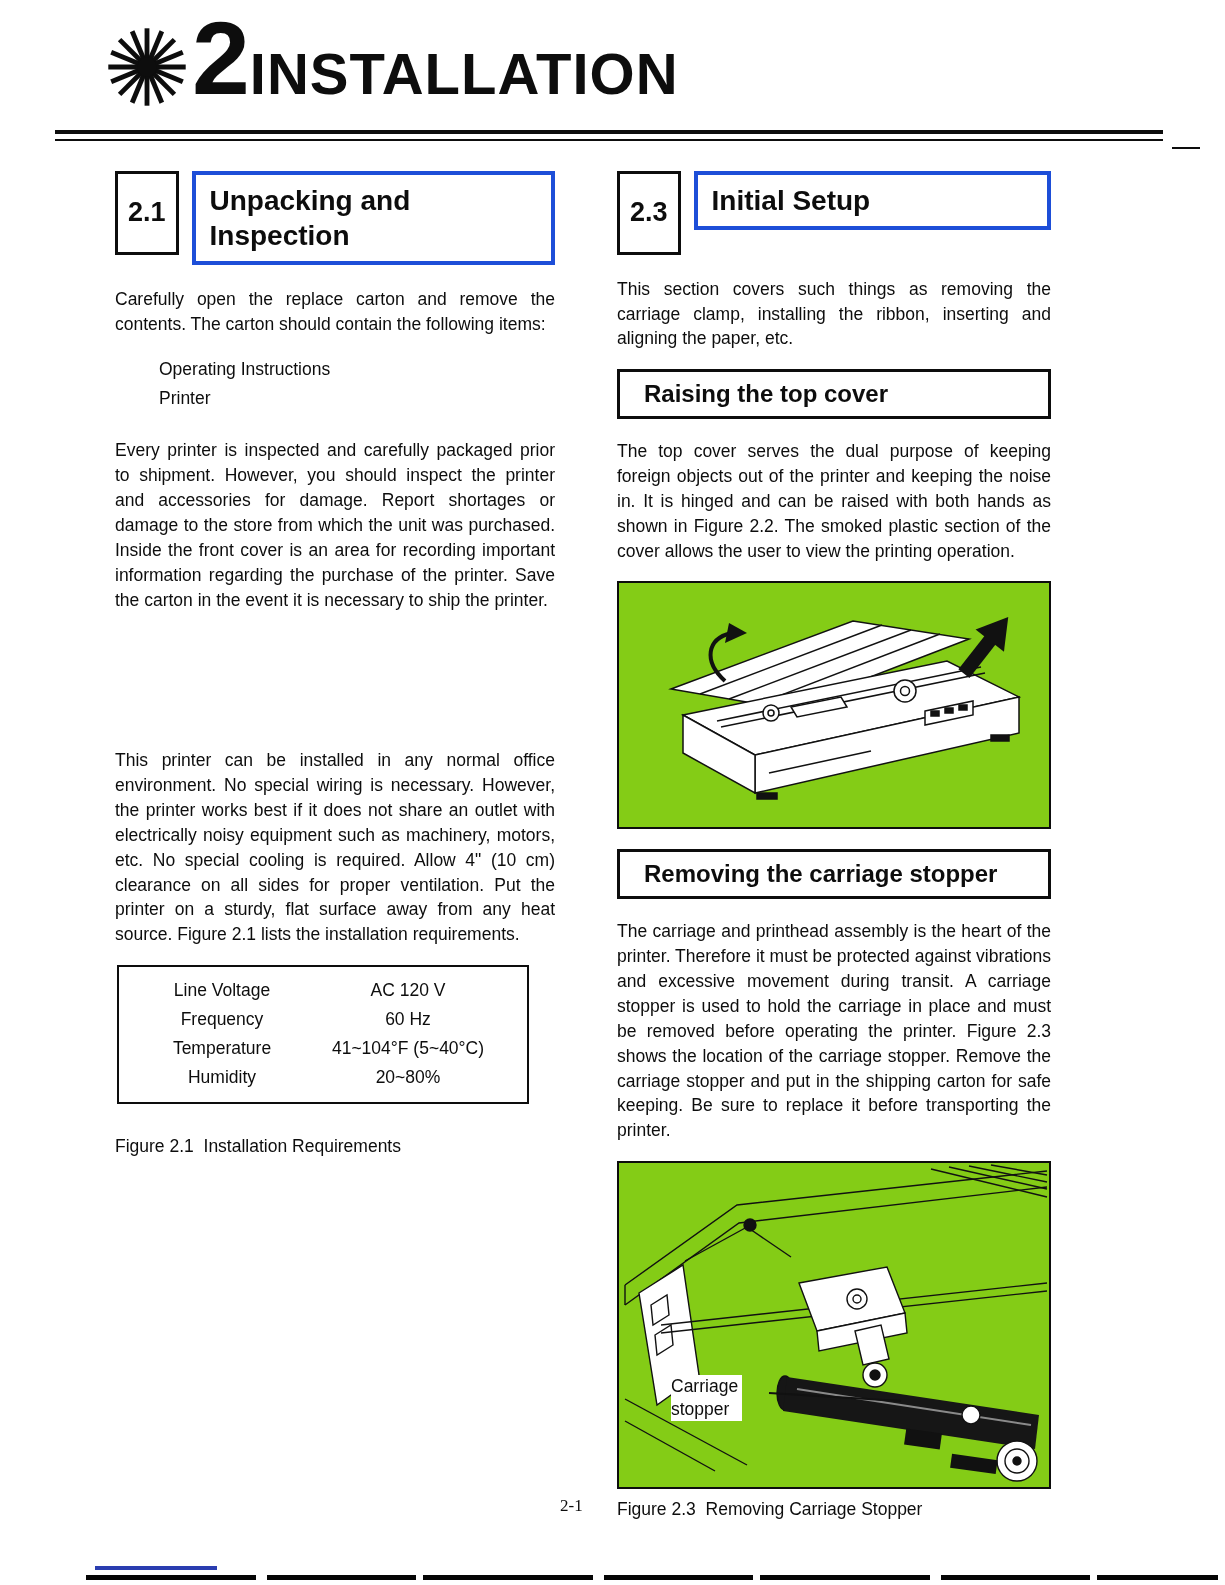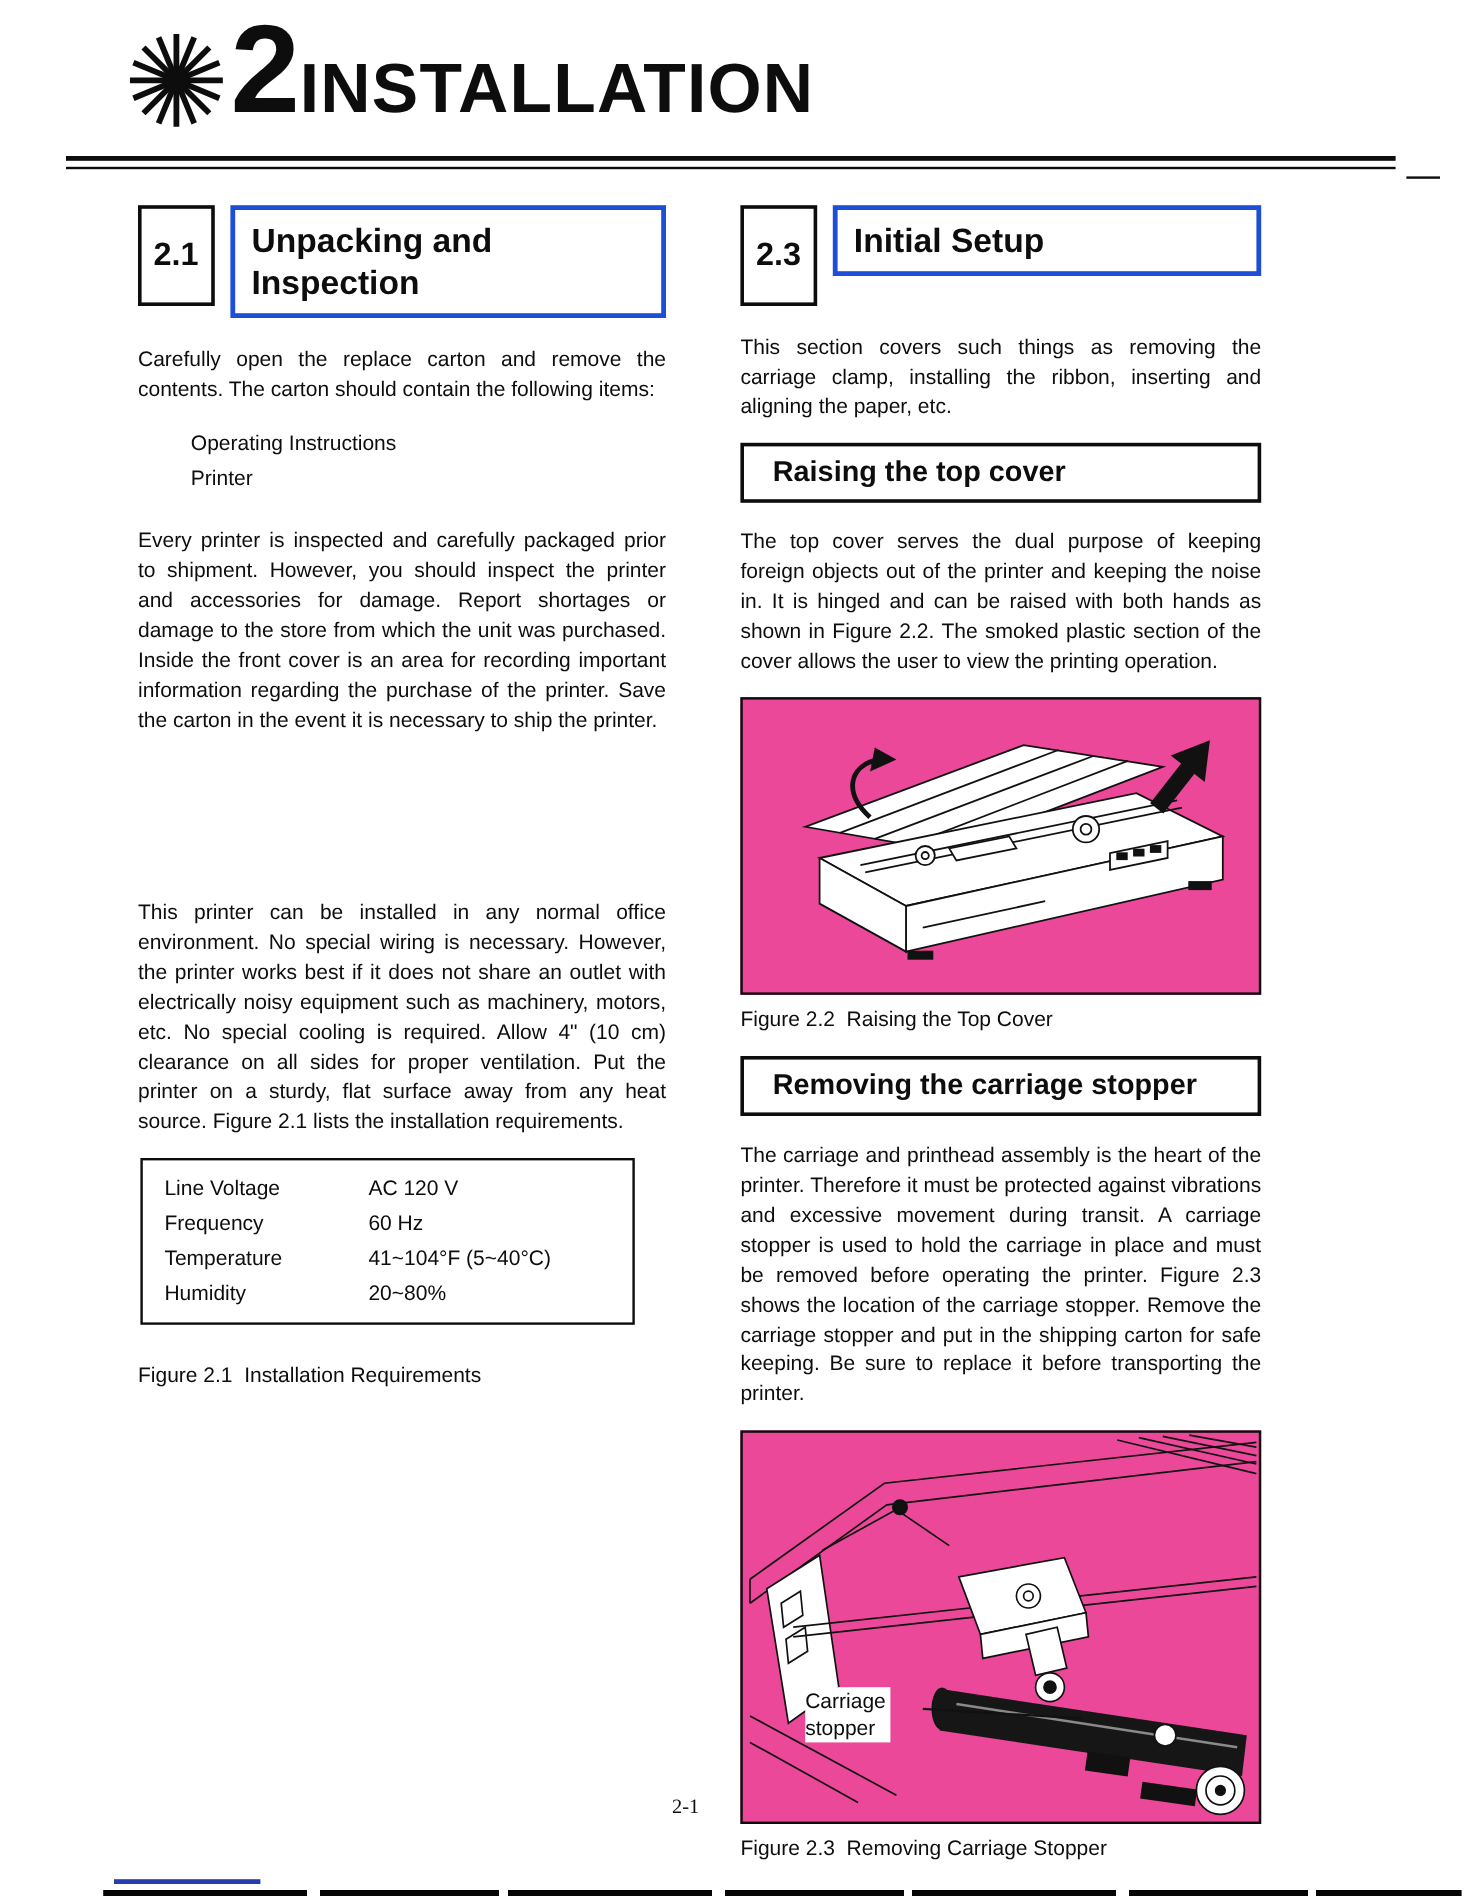--- a/index.html
+++ b/index.html
@@ -42,28 +42,28 @@
     border:3px solid #0d0d0d; font-weight:bold; font-size:24px;
     padding:8px 24px; margin:4px 0 20px;
   }
 
   
   .para { font-size:17.5px; line-height:1.42; text-align:justify; margin:0 0 18px; }
   .list { margin:4px 0 26px 44px; font-size:17.5px; line-height:1.65; }
   .gap-lg { height:118px; }
 
   
-  .req-table { border:2px solid #0d0d0d; margin:12px 0 0 2px; width:408px; padding:9px 0; }
+  .req-table { border:2px solid #0d0d0d; margin:12px 0 0 2px; width:408px; padding:9px 0;text-align:center; }
   .req-row { display:flex; font-size:17.5px; line-height:1.55; padding:1px 18px; }
   .req-label { width:170px; }
   .req-value { flex:1; }
 
   
   .fig { margin:4px 0 0; }
-  .fig-frame { border:2px solid #0d0d0d; position:relative; background:#ec4899; }
+  .fig-frame { border:2px solid #0d0d0d; position:relative; background:#84cc16; }
   .fig-frame svg { display:block; }
   .fig-label { position:absolute; left:52px; top:212px; font-size:17.5px; line-height:1.3; background:#fff; padding-right:4px; }
   .fig-caption { font-size:17.5px; margin-top:10px; white-space:pre-wrap; }
   .table-caption { font-size:17.5px; margin-top:32px; white-space:pre-wrap; }
 
   
   .page-num { position:absolute; left:560px; top:1496px; font-size:17px;font-family:Liberation Serif, serif; }
   .blue-line { position:absolute; left:95px; top:1566px; width:122px; height:4px; background:#2a3db0; }
   .bottom-edge {
     position:absolute; left:86px; top:1575px; width:1132px; height:5px;
@@ -207,21 +207,20 @@
 
             <path d="M106,98 C84,78 88,56 112,50" stroke="#111" stroke-width="4" fill="none"></path>
             <polygon points="110,40 128,50 106,60" fill="#111"></polygon>
 
             <g transform="translate(372,56) rotate(38)" fill="#111">
               <rect x="-7" y="0" width="14" height="44"></rect>
               <polygon points="-18,2 18,2 0,-28"></polygon>
             </g>
           </svg>
         </div>
-        <figcaption class="fig-caption">Figure 2.2  Raising the Top Cover</figcaption>
       </figure>
 
       <div style="height:16px"></div>
 
       <div class="subhead">Removing the carriage stopper</div>
 
       <p class="para">The carriage and printhead assembly is the heart of the printer. Therefore it must be protected against vibrations and excessive movement during transit. A carriage stopper is used to hold the carriage in place and must be removed before operating the printer. Figure 2.3 shows the location of the carriage stopper. Remove the carriage stopper and put in the shipping carton for safe keeping. Be sure to replace it before transporting the printer.</p>
 
       <figure class="fig">
         <div class="fig-frame">

